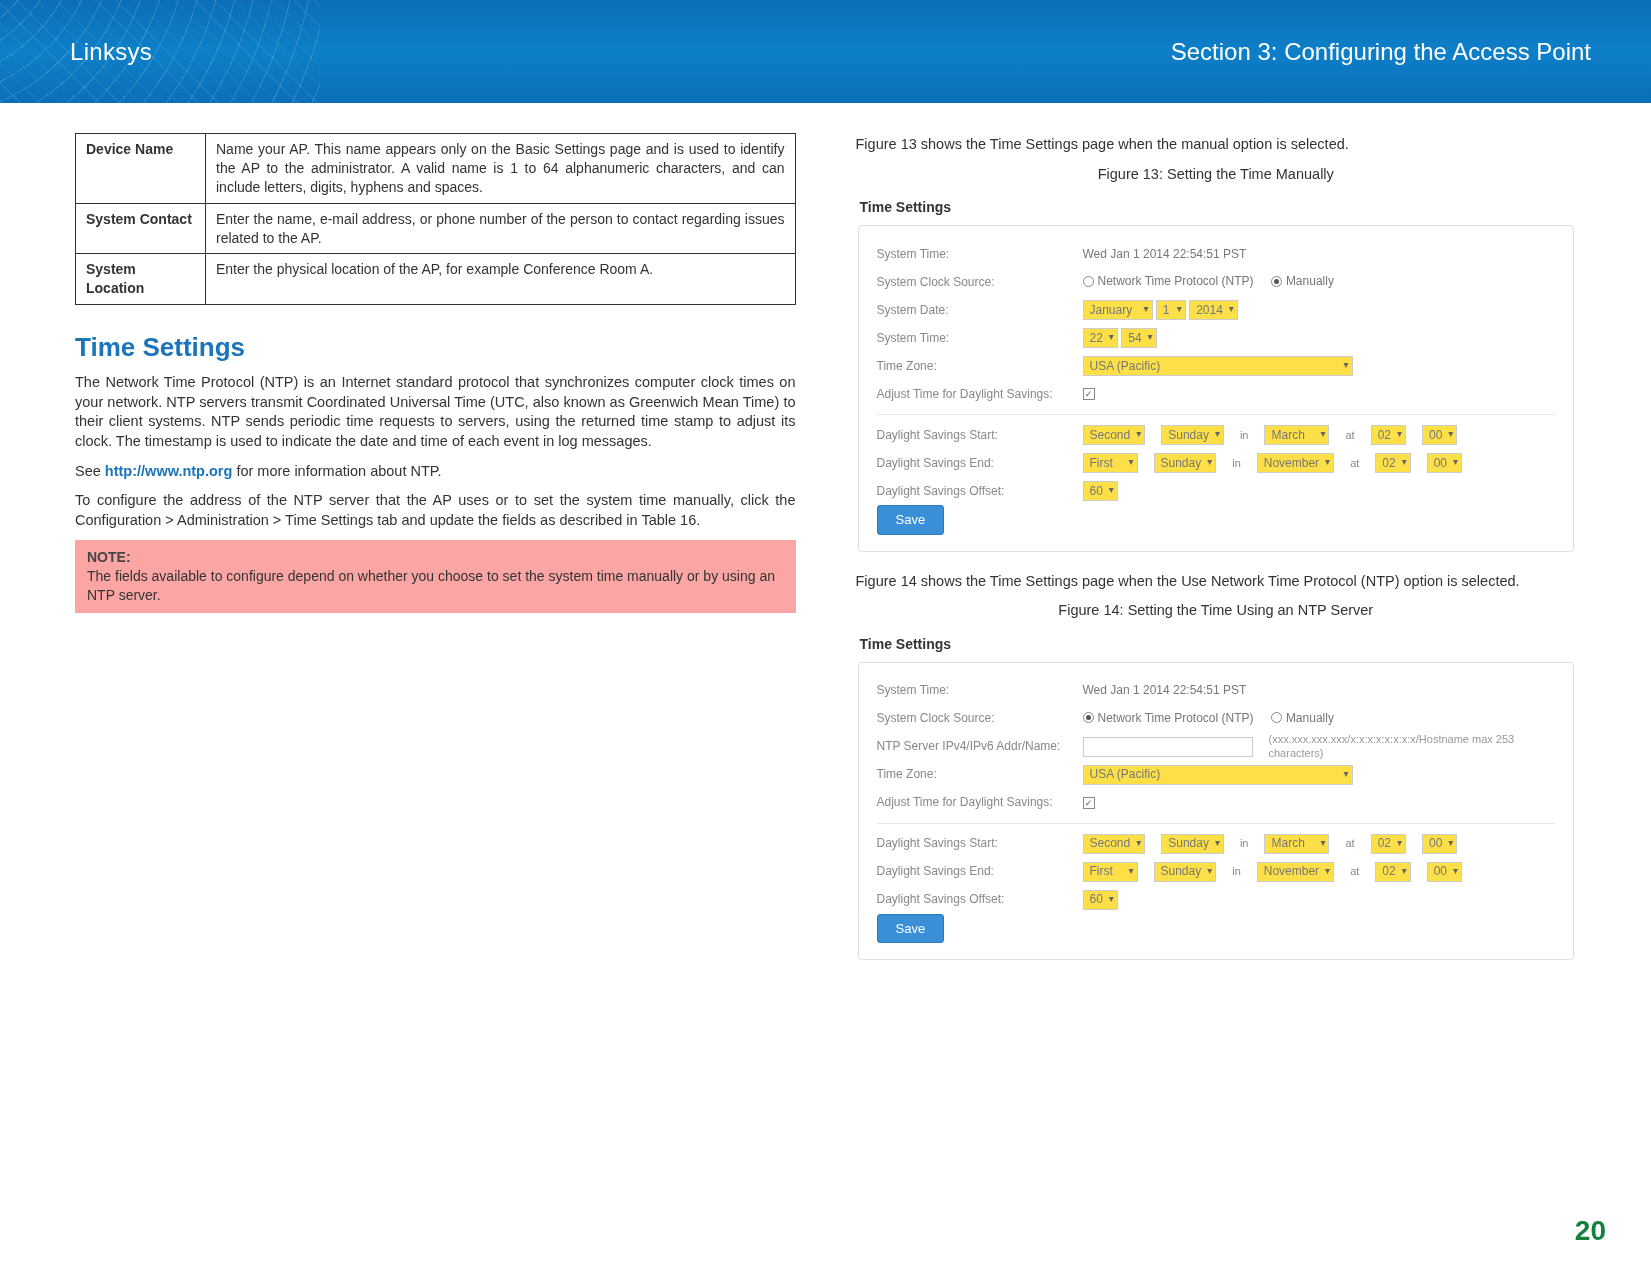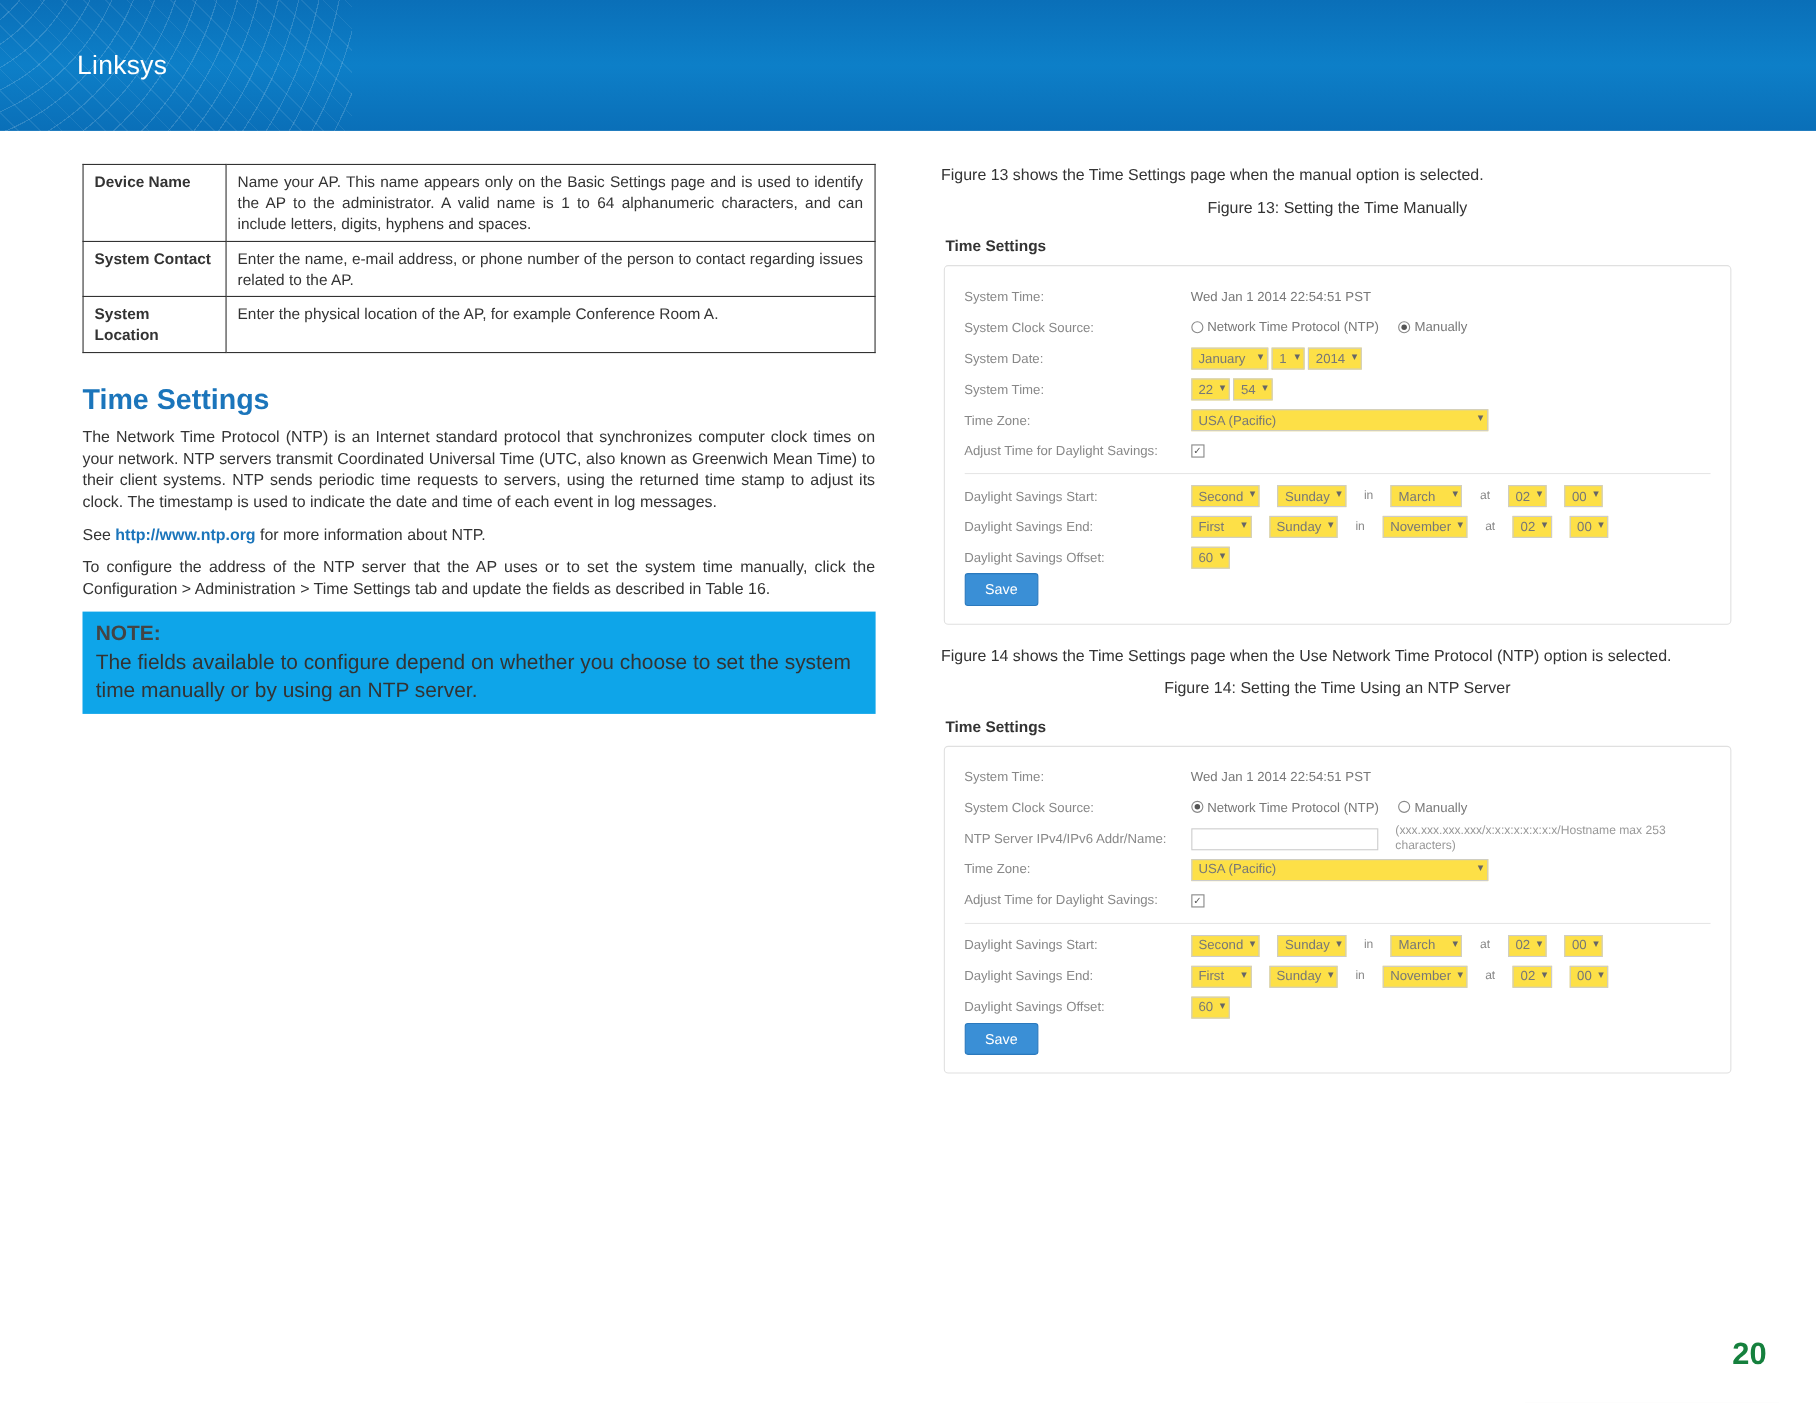--- a/index.html
+++ b/index.html
@@ -2,21 +2,21 @@
 <html><head>
 <meta charset="utf-8">
 <style>
   * { margin: 0; padding: 0; box-sizing: border-box; }
   body { font-family: "Myriad Pro", "Segoe UI", Arial, sans-serif; background: #f5f5f5; }
   .page {
     width: 1651px; height: 1275px; background: #fff; margin: 0 auto; position: relative;
     display: flex; flex-direction: column;
   }
   .header {
-    height: 119px; background: linear-gradient(180deg, #0a6fb8 0%, #0d7fc8 50%, #0a6fb8 100%);
+    height: 103px; background: linear-gradient(180deg, #0a6fb8 0%, #0d7fc8 50%, #0a6fb8 100%);
     display: flex; justify-content: space-between; align-items: center;
     padding: 0 60px 0 70px; color: #fff; position: relative; overflow: hidden;
   }
   .header::before {
     content: ""; position: absolute; left: -80px; top: -80px; width: 400px; height: 400px;
     background:
       repeating-radial-gradient(circle at 0 0, rgba(255,255,255,0.15) 0 1px, transparent 1px 18px),
       repeating-linear-gradient(45deg, rgba(255,255,255,0.08) 0 1px, transparent 1px 14px);
     pointer-events: none;
   }
@@ -26,21 +26,21 @@
     flex: 1; display: flex; gap: 60px; padding: 30px 75px 10px 75px; color: #333;
   }
   .col { flex: 1; font-size: 14.5px; line-height: 1.35; }
   table.def { width: 100%; border-collapse: collapse; border: 1px solid #c2410c; margin-bottom: 25px; }
   table.def td { border: 1px solid #333; padding: 6px 10px; vertical-align: top; font-size: 14px; }
   table.def td.term { font-weight: 700; width: 130px; }
   table.def td.desc { text-align: justify; }
   h2.ts { color: #1b75bb; font-size: 26px; font-weight: 700; margin: 8px 0 8px; }
   .col p { margin-bottom: 10px; text-align: justify; }
   a.link { color: #1b75bb; font-weight: 700; text-decoration: none; }
-  .note { background: #0ea5e9; padding: 8px 12px; margin-top: 6px; font-size: 19px; }
+  .note { background: #fca5a5; padding: 8px 12px; margin-top: 6px; font-size: 14px; }
   .note-label { font-weight: 700; color: #444; }
   .fig-caption { text-align: center; font-size: 14.5px; margin: 10px 0 6px; }
   .fig-intro { font-size: 14.5px; margin-top: 2px; text-align: justify; }
   .screenshot { border: none; padding: 2px; }
   .ss-title { font-weight: 700; font-size: 14px; color: #333; margin: 6px 0 8px 2px; }
   .ss-body { border: 1px solid #e0e0e0; border-radius: 4px; padding: 14px 18px 16px; color: #888; font-size: 12px; }
   .ss-row { display: flex; align-items: center; min-height: 28px; gap: 16px; }
   .ss-label { width: 190px; flex: none; color: #888; }
   .ss-val { color: #777; }
   .radio { display:inline-flex; align-items:center; gap:4px; margin-right:14px; color:#777; }
@@ -55,20 +55,21 @@
   .save-btn { display:inline-block; background:#3a8fd6; color:#fff; font-size:13px; padding:5px 18px; border-radius:3px; border:1px solid #2b79bd; }
   .mini { font-size:11px; color:#999; line-height:1.2; }
   .page-num { position:absolute; right:45px; bottom:28px; color:#15803d; font-size:28px; font-weight:700; }
 </style>
 </head>
 <body>
 
 <div class="page">
   <div class="header">
     <div class="brand">Linksys</div>
+    <div class="section-title">Section 3:  Configuring the Access Point</div>
   </div>
 
   <div class="content">
 
     <div class="col">
       <table class="def">
         <tbody>
             <tr>
           <td class="term">Device Name</td>
           <td class="desc">Name your AP. This name appears only on the Basic Settings page and is used to identify the AP to the administrator. A valid name is 1 to 64 alphanumeric characters, and can include letters, digits, hyphens and spaces.</td>

